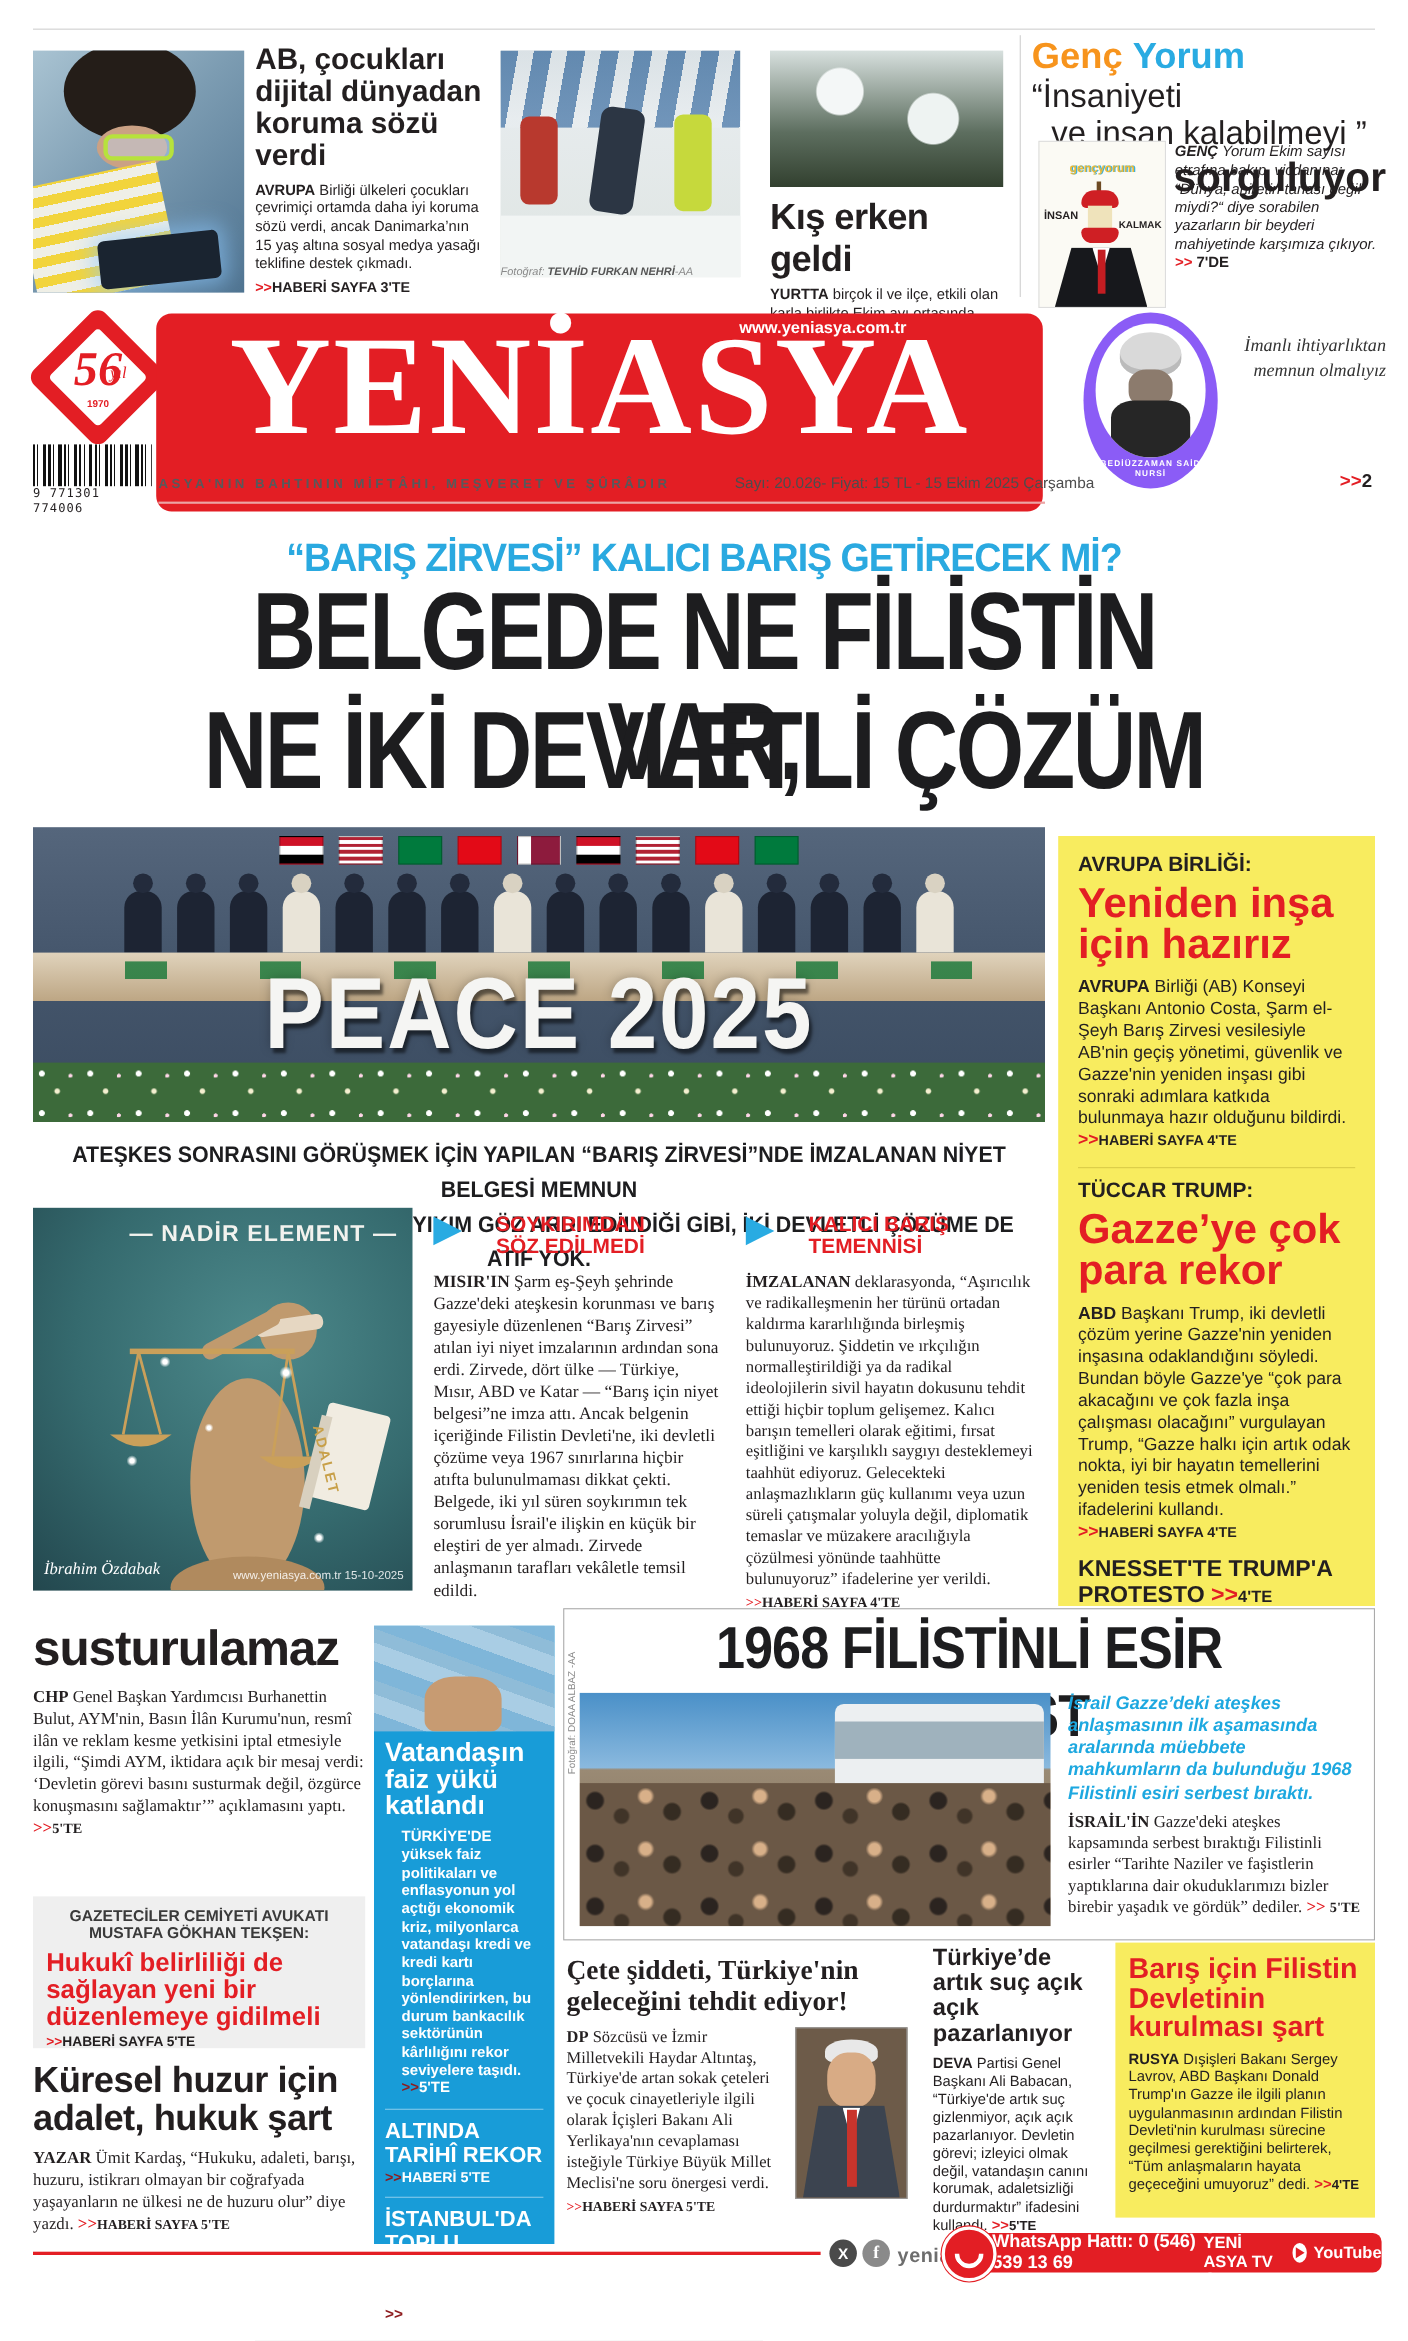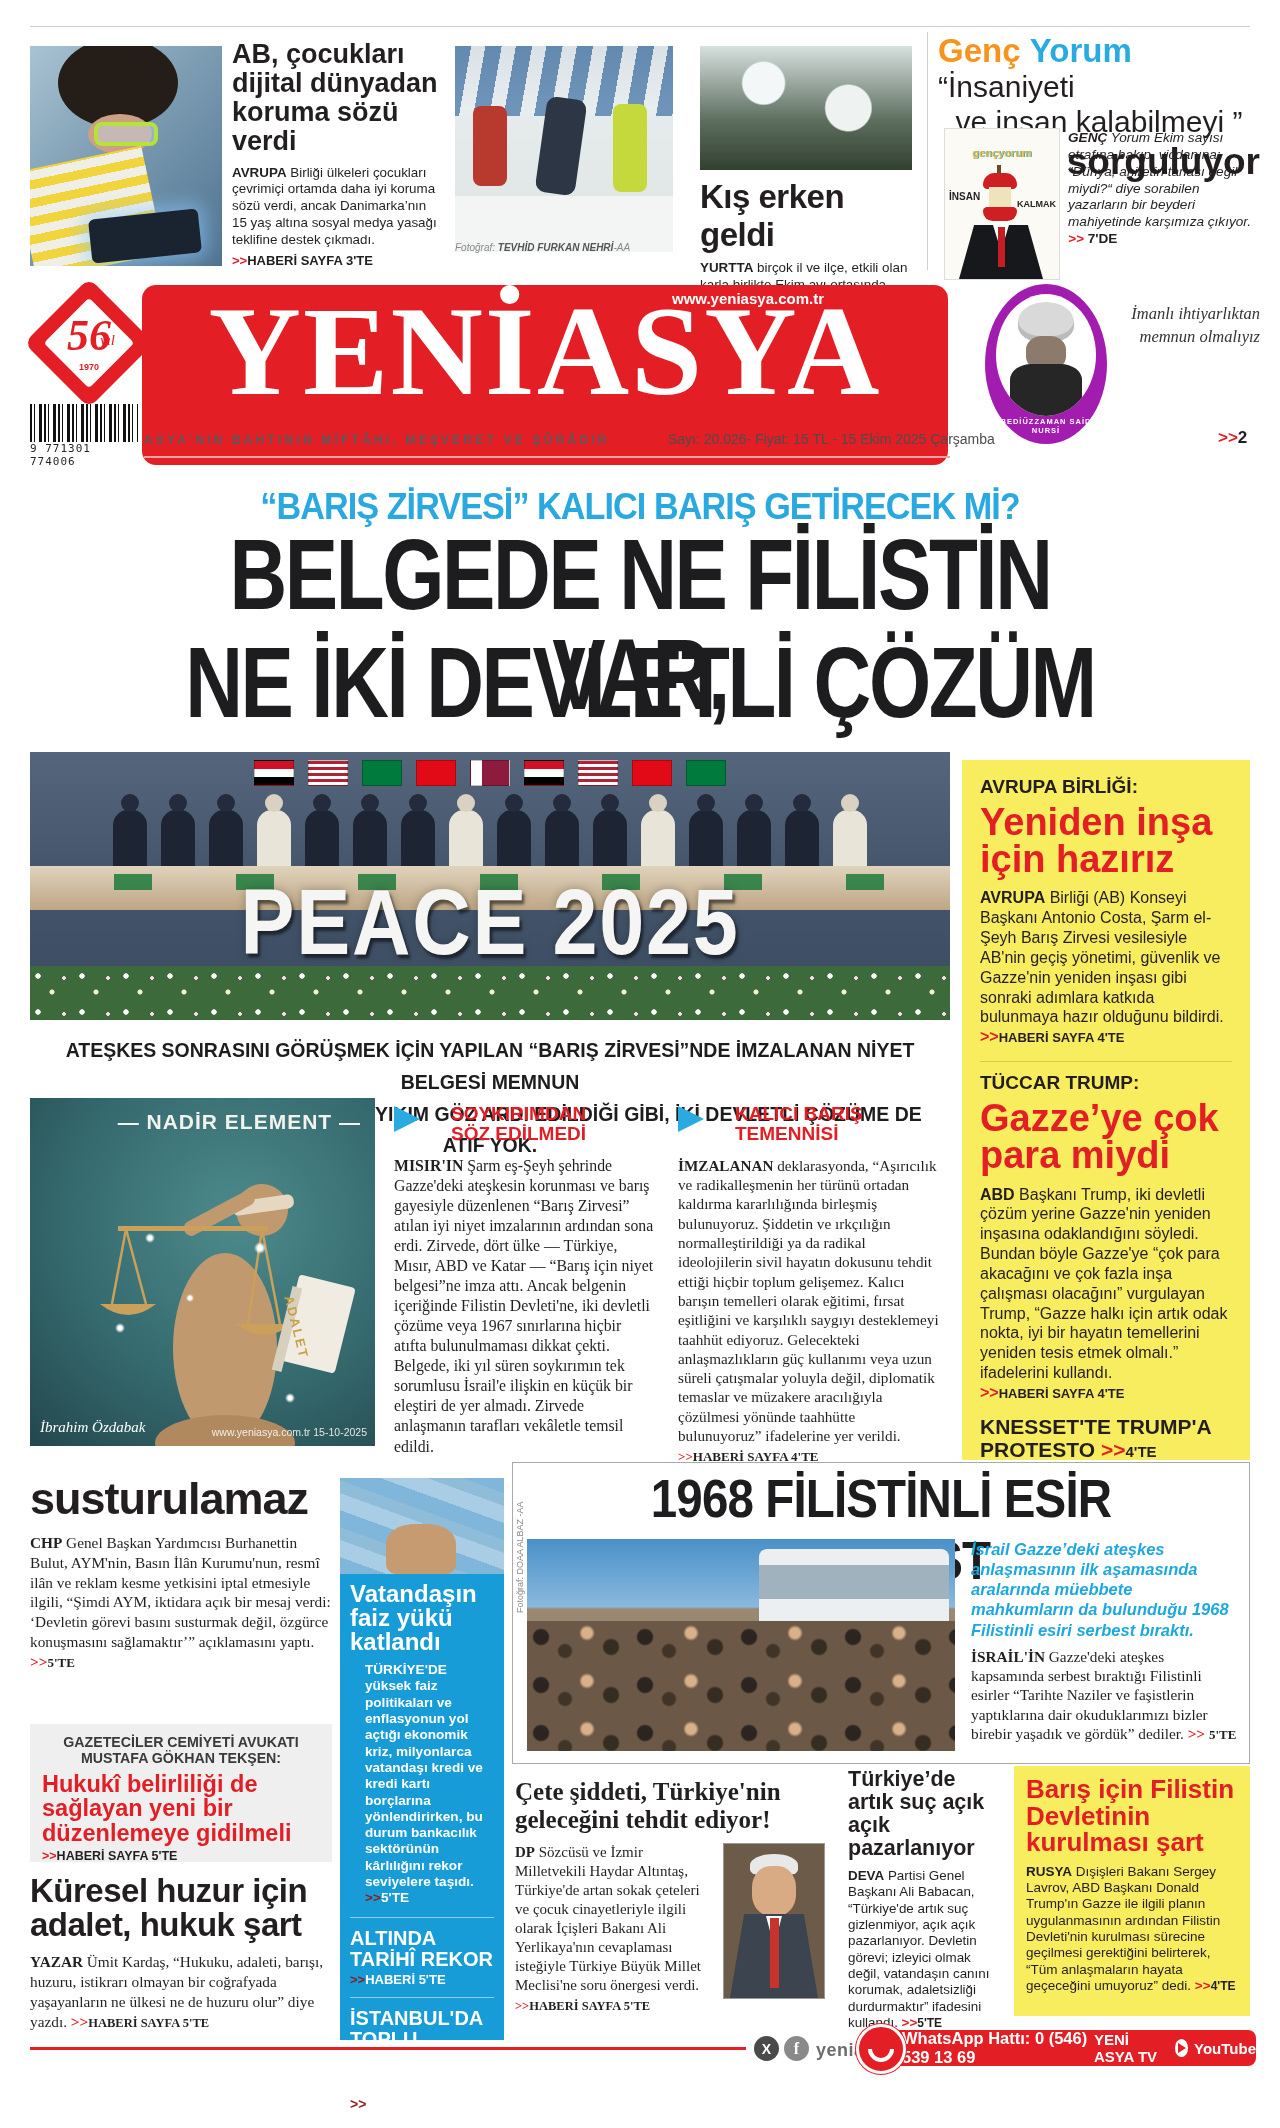--- a/index.html
+++ b/index.html
@@ -152,21 +152,21 @@
   </div>
 
   <div class="abs logo-block" style="left:142px;top:285px;width:806px;height:180px;">
     <div class="logo-text ctr" style="margin-top:2px;">YENİASYA</div>
     <div class="abs b" style="right:70px;top:5px;width:260px;text-align:center;color:#fff;font-size:15px;">www.yeniasya.com.tr</div>
   </div>
   <div class="abs tagline" style="left:144px;top:433px;">ASYA'NIN BAHTININ MİFTÂHI, MEŞVERET VE ŞÛRÂDIR</div>
   <div class="abs issue" style="left:668px;top:431px;">Sayı: 20.026- Fiyat: 15 TL - 15 Ekim 2025 Çarşamba</div>
   <div class="abs" style="left:144px;top:456px;width:806px;height:2px;background:#eba4a4;"></div>
 
-  <div class="abs" style="left:985px;top:284px;width:122px;height:160px;background:#a21caf;border-radius:50%;">
+  <div class="abs" style="left:985px;top:284px;width:122px;height:160px;background:#8b5cf6;border-radius:50%;">
     <div class="abs" style="left:11px;top:10px;width:100px;height:122px;background:#fff;border-radius:50%;overflow:hidden;">
       <div class="abs" style="left:22px;top:8px;width:56px;height:40px;background:#d9d9d9;border-radius:50% 50% 40% 40%;box-shadow:inset 0 -6px 0 #bbb;"></div>
       <div class="abs" style="left:30px;top:42px;width:40px;height:34px;background:#8c7b6d;border-radius:40%;"></div>
       <div class="abs" style="left:14px;top:70px;width:72px;height:52px;background:#262626;border-radius:30% 30% 0 0;"></div>
     </div>
     <div class="abs" style="left:0;bottom:9px;width:122px;text-align:center;color:#fff;font-size:7.5px;font-weight:bold;letter-spacing:1px;">BEDİÜZZAMAN SAİD NURSİ</div>
   </div>
   <div class="abs ser" style="left:1120px;top:302px;width:140px;font-style:italic;font-size:16.5px;line-height:1.4;text-align:right;color:#333;">İmanlı ihtiyarlıktan memnun olmalıyız</div>
   <div class="abs b" style="left:1218px;top:428px;font-size:17px;">
     <span class="chev">&gt;&gt;</span><span>2</span>
@@ -229,21 +229,21 @@
     <div>
       <div class="ykicker">AVRUPA BİRLİĞİ:</div>
       <div class="yhead">Yeniden inşa için hazırız</div>
       <div class="ybody">
         <span class="b">AVRUPA</span><span> Birliği (AB) Konseyi Başkanı Antonio Costa, Şarm el-Şeyh Barış Zirvesi vesilesiyle AB'nin geçiş yönetimi, güvenlik ve Gazze'nin yeniden inşası gibi sonraki adımlara katkıda bulunmaya hazır olduğunu bildirdi. </span><span class="chev">&gt;&gt;</span><span class="ref" style="font-size:13px;">HABERİ SAYFA 4'TE</span>
       </div>
     </div>
     <div class="ydiv"></div>
     <div>
       <div class="ykicker">TÜCCAR TRUMP:</div>
-      <div class="yhead">Gazze’ye çok para miydi</div>
+      <div class="yhead">Gazze’ye çok para rekor</div>
       <div class="ybody">
         <span class="b">ABD</span><span> Başkanı Trump, iki devletli çözüm yerine Gazze'nin yeniden inşasına odaklandığını söyledi. Bundan böyle Gazze'ye “çok para akacağını ve çok fazla inşa çalışması olacağını” vurgulayan Trump, “Gazze halkı için artık odak nokta, iyi bir hayatın temellerini yeniden tesis etmek olmalı.” ifadelerini kullandı. </span><span class="chev">&gt;&gt;</span><span class="ref" style="font-size:13px;">HABERİ SAYFA 4'TE</span>
       </div>
       <div class="b" style="font-size:21px;margin-top:12px;line-height:1.1;">
         <span>KNESSET'TE TRUMP'A PROTESTO </span><span class="chev">&gt;&gt;</span><span class="ref" style="font-size:15px;">4'TE</span>
       </div>
     </div>
   </div>
 
   <div class="abs photo" style="left:30px;top:1098px;width:345px;height:348px;background:radial-gradient(circle at 60% 35%,#4d8a8c 0%,#356a6e 55%,#23474e 100%);">

